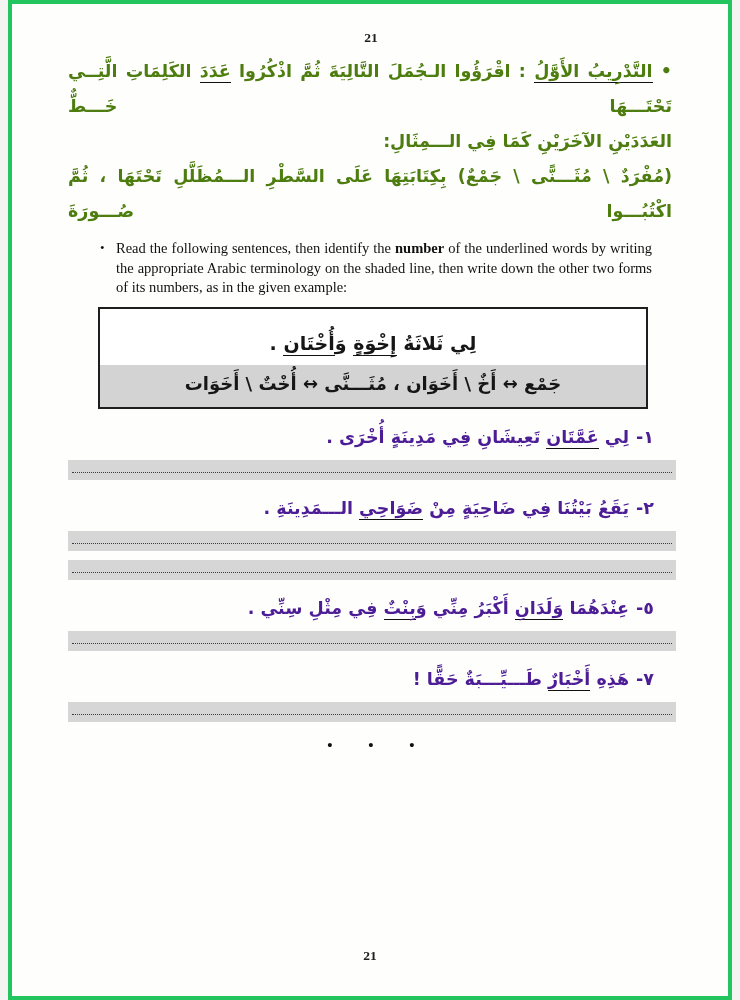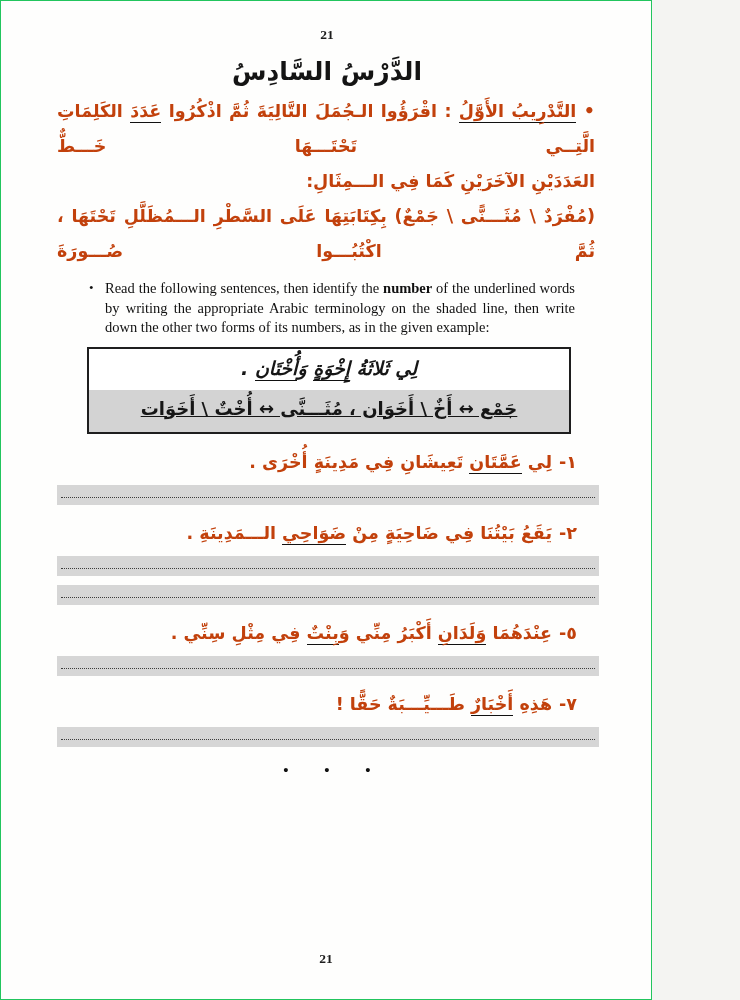--- a/index.html
+++ b/index.html
@@ -1,65 +1,64 @@
 <!DOCTYPE html>
 <html lang="ar"><head>
 <meta charset="utf-8">
 <style>
   * { margin:0; padding:0; box-sizing:border-box; }
   html,body { background:#f4f4f2; }
   body { width:740px; height:1000px; font-family:"DejaVu Sans",sans-serif; }
   .page {
-    position:relative; width:652px; height:1000px;
-    background:#fefefd; border:1px solid #22c55e;
-    padding:26px 50px 0 52px; overflow:hidden; color:#161616;
+    position:relative; width:724px; height:1000px;
+    background:#fefefd; border:4px solid #22c55e;
+    padding:26px 50px 0 52px; overflow:hidden; color:#161616;margin-left:8px;
   }
   .pagenum {
     text-align:center; font-family:"Liberation Serif",serif;
     font-size:13.5px; font-weight:bold; color:#1d1d1d;
   }
   .pagenum.bottom { position:absolute; left:0; right:0; bottom:32px; }
   .arabic { direction:rtl; font-family:"DejaVu Sans",sans-serif; font-weight:bold; }
   .title {
     text-align:center; font-size:25px; margin-top:14px; letter-spacing:0;
     color:#141414;
   }
   .arabic-intro { margin:8px 6px 0 4px; }
-  .ar-line { font-size:17.5px; line-height:35px; text-align:right; color:#c2410c; }
+  .ar-line { font-size:17.5px; line-height:35px; text-align:right; color:#4d7c0f; }
   .ar-line.stretch { text-align:justify; text-align-last:justify; }
   .english-intro {
     position:relative; margin:10px 26px 0 34px; padding-left:18px;
     font-family:"Liberation Serif",serif; font-size:14.5px; line-height:19.5px;
     text-align:justify; color:#101010;
   }
   .english-intro .bullet { position:absolute; left:2px; top:-1px; font-size:13px; }
   .b { font-weight:bold; }
   .u { border-bottom:1.6px solid #111; padding-bottom:1px; }
   .example-box { margin:9px 30px 0 34px; border:2px solid #1e1e1e; background:#fff; }
-  .example-sentence { text-align:center; font-size:19px; padding:8px 6px 11px;font-style:italic; }
-  .example-answer { text-align:center; font-size:18px; padding:8px 6px 13px; background:#d3d3d3;text-decoration:underline; }
+  .example-sentence { text-align:center; font-size:19px; padding:23px 6px 11px; }
+  .example-answer { text-align:center; font-size:18px; padding:8px 6px 13px; background:#d3d3d3; }
   .exercises { margin-top:2px; }
-  .sentence { font-size:17.5px; line-height:27px; text-align:right; padding-right:24px; margin-top:15px; color:#c2410c; }
+  .sentence { font-size:17.5px; line-height:27px; text-align:right; padding-right:24px; margin-top:15px; color:#4c1d95; }
   .sentence .num { margin-left:7px; }
   .answer-bar { position:relative; height:20px; background:#d6d6d6; margin:9px 2px 0 4px; }
   .dotted { position:absolute; left:4px; right:4px; top:12px; border-top:1.6px dotted #3c3c3c; }
   .stars {
     text-align:center; margin-top:15px; font-size:15px; letter-spacing:16px;
     padding-left:16px; font-weight:bold; color:#111;
     font-family:"Liberation Serif",serif;
   }
 </style>
 </head>
 <body>
 
 <div class="page">
 
   <div class="pagenum top">21</div>
 
-  <h1 class="title arabic">الدَّرْسُ السَّادِسُ</h1>
 
   <div class="arabic-intro arabic" id="arabic-intro">
       <div class="ar-line stretch"><span>• </span><span class="u">التَّدْرِيبُ الأَوَّلُ</span><span> : اقْرَؤُوا الـجُمَلَ التَّالِيَةَ ثُمَّ اذْكُرُوا </span><span class="u">عَدَدَ</span><span> الكَلِمَاتِ الَّتِــي تَحْتَـــهَا خَـــطٌّ</span></div>
       <div class="ar-line"><span>العَدَدَيْنِ الآخَرَيْنِ كَمَا فِي الـــمِثَالِ:</span></div>
       <div class="ar-line stretch"><span>(مُفْرَدٌ \ مُثَـــنًّى \ جَمْعٌ) بِكِتَابَتِهَا عَلَى السَّطْرِ الـــمُظَلَّلِ تَحْتَهَا ، ثُمَّ اكْتُبُـــوا صُـــورَةَ</span></div>
     </div>
 
   <div class="english-intro">
     <span class="bullet">•</span>
     <span id="english-text"><span>Read the following sentences, then identify the </span><span class="b">number</span><span> of the underlined words by writing the appropriate Arabic terminology on the shaded line, then write down the other two forms of its numbers, as in the given example:</span></span>

